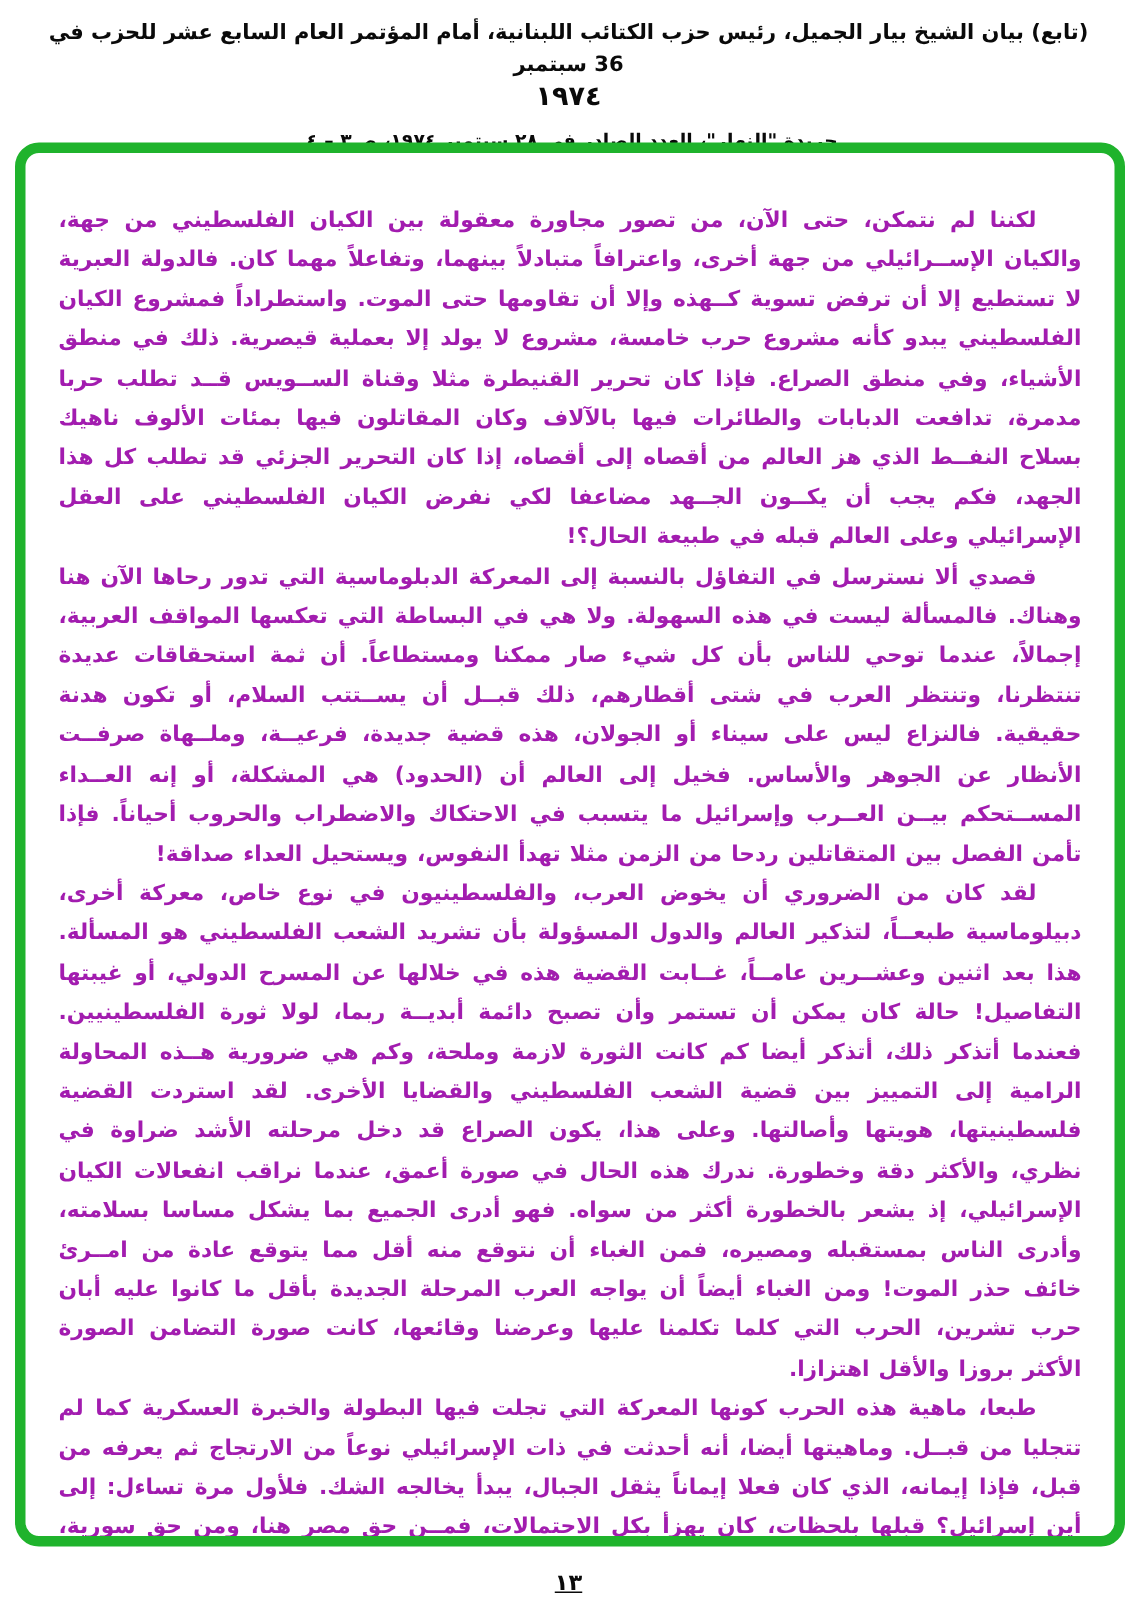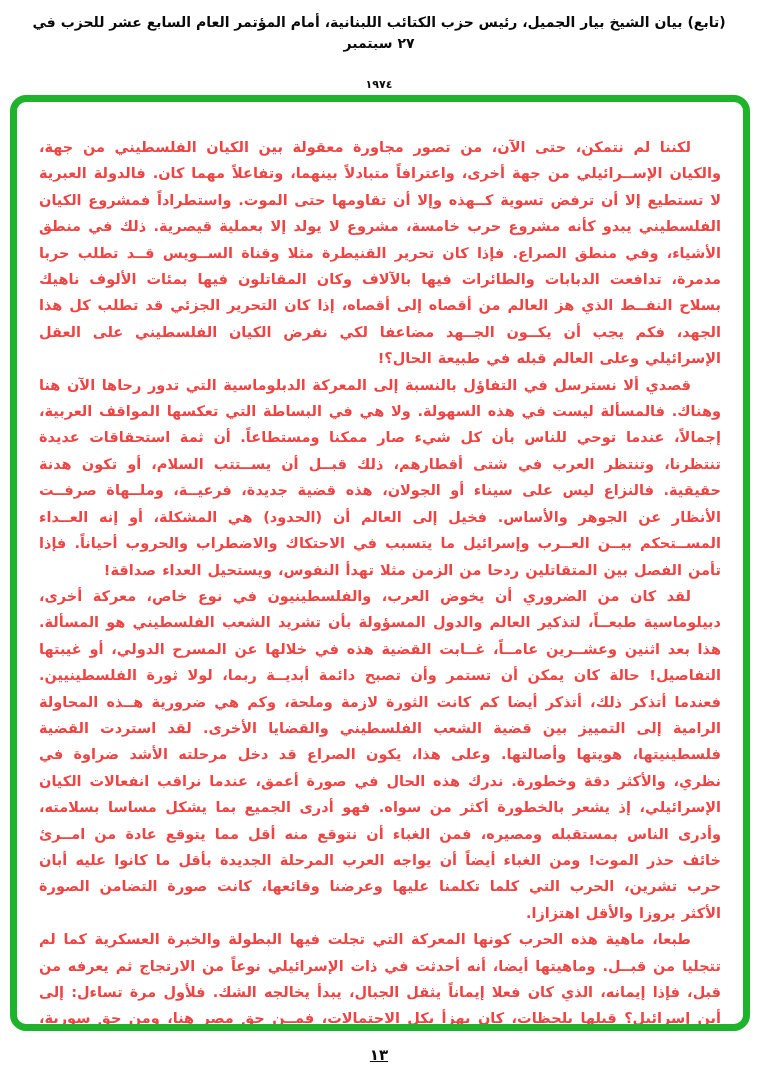--- a/index.html
+++ b/index.html
@@ -21,22 +21,22 @@
     text-align: center;
     font-weight: bold;
     color: #0a0a0a;
   }
   .header-line1 {
     font-size: 14px;
     line-height: 1.5;
     padding: 0 28px;
   }
   .header-line2 {
-    font-size: 11px;
-    margin-top: 24px;
+    font-size: 18px;
+    margin-top: 0;
     letter-spacing: 2px;
   }
   .header-line3 {
     font-size: 12.5px;
     margin-top: 11px;
   }
   .content-box {
     position: absolute;
     top: 95px;
     right: 8px;
@@ -46,21 +46,21 @@
     border: 7px solid #1fb32c;
     border-radius: 16px;
     padding: 32px 22px 16px 22px;
     overflow: hidden;
     background: #ffffff;
   }
   .content-box p {
     margin: 0;
     font-size: 14.5px;
     font-weight: bold;
-    color: #ef4444;
+    color: #a21caf;
     line-height: 26.4px;
     text-align: justify;
     text-indent: 30px;
     word-spacing: 1px;
   }
   .footer {
     position: absolute;
     bottom: 14px;
     width: 100%;
     text-align: center;
@@ -69,21 +69,21 @@
     color: #0a0a0a;
     text-decoration: underline;
   }
 </style>
 </head>
 <body>
 
 <div class="page">
 
   <div class="header">
-    <div class="header-line1">(تابع) بيان الشيخ بيار الجميل، رئيس حزب الكتائب اللبنانية، أمام المؤتمر العام السابع عشر للحزب في ٢٧ سبتمبر</div>
+    <div class="header-line1">(تابع) بيان الشيخ بيار الجميل، رئيس حزب الكتائب اللبنانية، أمام المؤتمر العام السابع عشر للحزب في 36 سبتمبر</div>
     <div class="header-line2">١٩٧٤</div>
     <div class="header-line3">جريدة "النهار"، العدد الصادر في ٢٨ سبتمبر ١٩٧٤، ص٣ – ٤.</div>
   </div>
 
   <div class="content-box">
     <p>لكننا لم نتمكن، حتى الآن، من تصور مجاورة معقولة بين الكيان الفلسطيني من جهة، والكيان الإســرائيلي من جهة أخرى، واعترافاً متبادلاً بينهما، وتفاعلاً مهما كان. فالدولة العبرية لا تستطيع إلا أن ترفض تسوية كــهذه وإلا أن تقاومها حتى الموت. واستطراداً فمشروع الكيان الفلسطيني يبدو كأنه مشروع حرب خامسة، مشروع لا يولد إلا بعملية قيصرية. ذلك في منطق الأشياء، وفي منطق الصراع. فإذا كان تحرير القنيطرة مثلا وقناة الســويس قــد تطلب حربا مدمرة، تدافعت الدبابات والطائرات فيها بالآلاف وكان المقاتلون فيها بمئات الألوف ناهيك بسلاح النفــط الذي هز العالم من أقصاه إلى أقصاه، إذا كان التحرير الجزئي قد تطلب كل هذا الجهد، فكم يجب أن يكــون الجــهد مضاعفا لكي نفرض الكيان الفلسطيني على العقل الإسرائيلي وعلى العالم قبله في طبيعة الحال؟!</p>
     <p>قصدي ألا نسترسل في التفاؤل بالنسبة إلى المعركة الدبلوماسية التي تدور رحاها الآن هنا وهناك. فالمسألة ليست في هذه السهولة. ولا هي في البساطة التي تعكسها المواقف العربية، إجمالاً، عندما توحي للناس بأن كل شيء صار ممكنا ومستطاعاً. أن ثمة استحقاقات عديدة تنتظرنا، وتنتظر العرب في شتى أقطارهم، ذلك قبــل أن يســتتب السلام، أو تكون هدنة حقيقية. فالنزاع ليس على سيناء أو الجولان، هذه قضية جديدة، فرعيــة، وملــهاة صرفــت الأنظار عن الجوهر والأساس. فخيل إلى العالم أن (الحدود) هي المشكلة، أو إنه العــداء المســتحكم بيــن العــرب وإسرائيل ما يتسبب في الاحتكاك والاضطراب والحروب أحياناً. فإذا تأمن الفصل بين المتقاتلين ردحا من الزمن مثلا تهدأ النفوس، ويستحيل العداء صداقة!</p>
     <p>لقد كان من الضروري أن يخوض العرب، والفلسطينيون في نوع خاص، معركة أخرى، دبيلوماسية طبعــاً، لتذكير العالم والدول المسؤولة بأن تشريد الشعب الفلسطيني هو المسألة. هذا بعد اثنين وعشــرين عامــاً، غــابت القضية هذه في خلالها عن المسرح الدولي، أو غيبتها التفاصيل! حالة كان يمكن أن تستمر وأن تصبح دائمة أبديــة ربما، لولا ثورة الفلسطينيين. فعندما أتذكر ذلك، أتذكر أيضا كم كانت الثورة لازمة وملحة، وكم هي ضرورية هــذه المحاولة الرامية إلى التمييز بين قضية الشعب الفلسطيني والقضايا الأخرى. لقد استردت القضية فلسطينيتها، هويتها وأصالتها. وعلى هذا، يكون الصراع قد دخل مرحلته الأشد ضراوة في نظري، والأكثر دقة وخطورة. ندرك هذه الحال في صورة أعمق، عندما نراقب انفعالات الكيان الإسرائيلي، إذ يشعر بالخطورة أكثر من سواه. فهو أدرى الجميع بما يشكل مساسا بسلامته، وأدرى الناس بمستقبله ومصيره، فمن الغباء أن نتوقع منه أقل مما يتوقع عادة من امــرئ خائف حذر الموت! ومن الغباء أيضاً أن يواجه العرب المرحلة الجديدة بأقل ما كانوا عليه أبان حرب تشرين، الحرب التي كلما تكلمنا عليها وعرضنا وقائعها، كانت صورة التضامن الصورة الأكثر بروزا والأقل اهتزازا.</p>
     <p>طبعا، ماهية هذه الحرب كونها المعركة التي تجلت فيها البطولة والخبرة العسكرية كما لم تتجليا من قبــل. وماهيتها أيضا، أنه أحدثت في ذات الإسرائيلي نوعاً من الارتجاج ثم يعرفه من قبل، فإذا إيمانه، الذي كان فعلا إيماناً يثقل الجبال، يبدأ يخالجه الشك. فلأول مرة تساءل: إلى أين إسرائيل؟ قبلها بلحظات، كان يهزأ بكل الاحتمالات، فمــن حق مصر هنا، ومن حق سورية، في نوع خاص، أن يعترف لهما دائماً بفضلهما في الإقدام على رهان كــان الحــد الفاصل بين الإحساس بالهزيمة والإحساس بالكرامة، بين اليأس والثقة في النفس. ومن حق العرب، الذين كان يؤخذ عليهم زورا الاستسلام للثرا، وتبديله، أن يعترف لهم أيضاً بأن قيمة القدس عندهم، مثلا، لا تعادلها أي قيمة أخرى، وفي سبيلها تهون كل التضحيات. ولكن أهم ما حققته حرب تشرين،كونها وحدت العرب كما لم يتحدوا من قبل، ولعل</p>
   </div>

